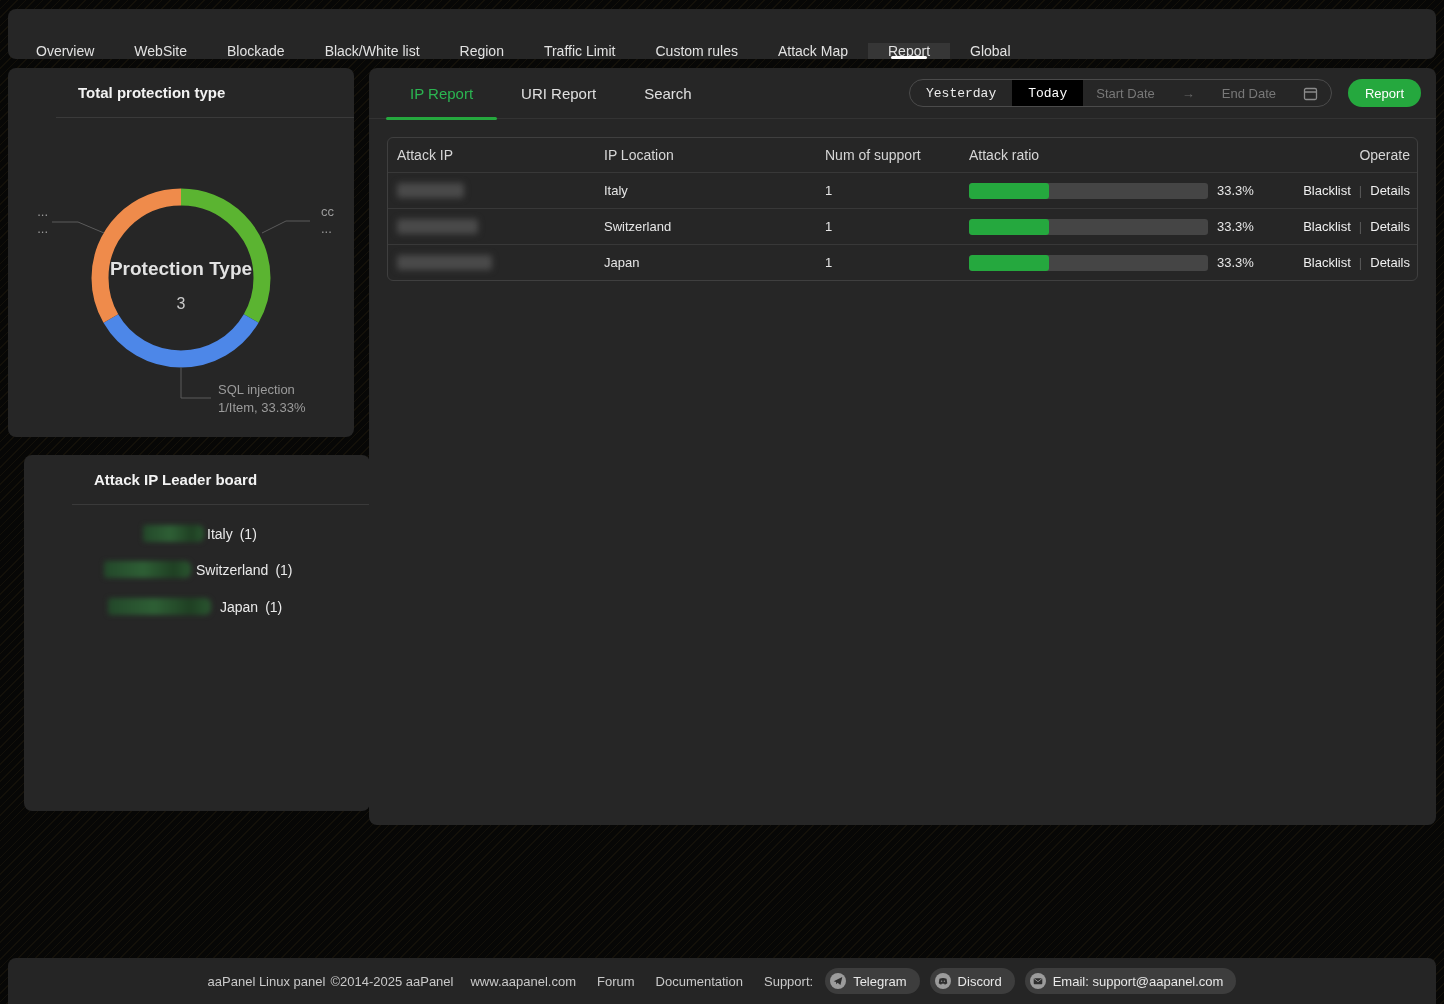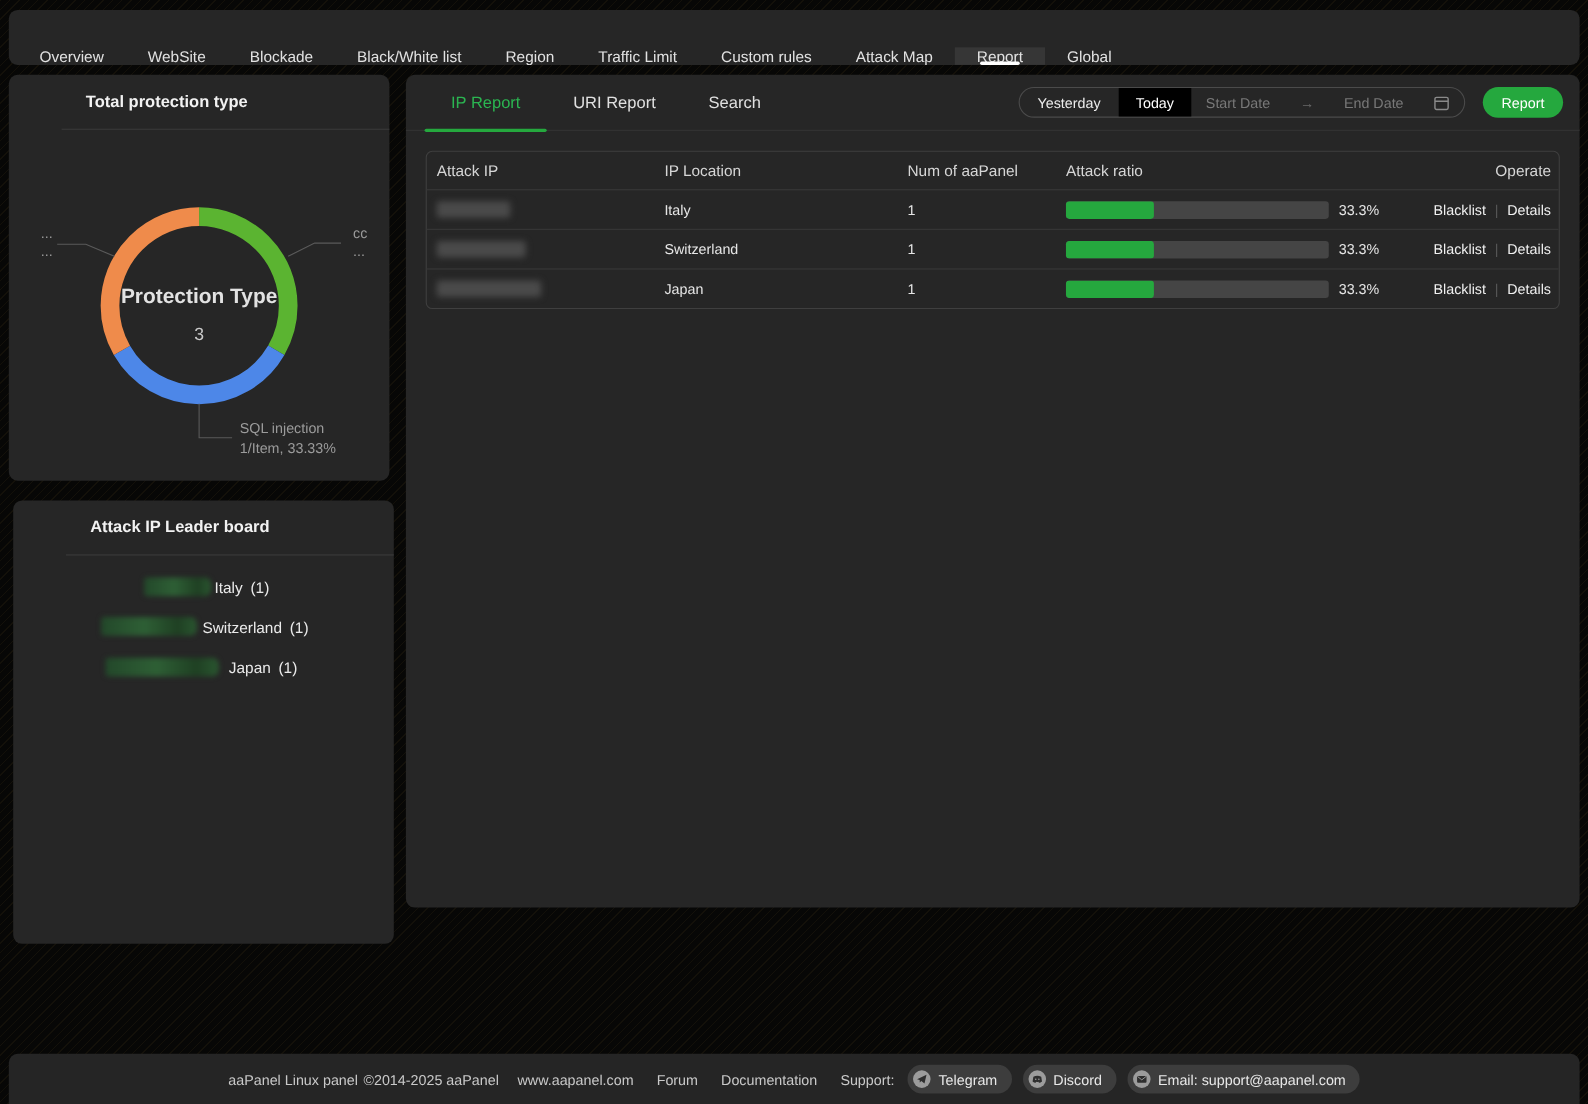--- a/index.html
+++ b/index.html
@@ -13,21 +13,21 @@
   .panel { position:absolute; background:#262626; border-radius:8px; }
 
   
   .nav { left:8px; top:9px; width:1428px; height:50px; display:flex; align-items:flex-end; padding-left:8px; overflow:hidden; }
   .nav-item { padding:0 20px; display:flex; align-items:center; font-size:14px; color:#e2e2e2; cursor:pointer; position:relative; white-space:nowrap; }
   .nav-item.active { background:#363636; }
   .nav-item.active::after { content:""; position:absolute; left:50%; transform:translateX(-50%); bottom:0; width:36px; height:3px; background:#ffffff; border-radius:2px; }
 
   
   .card-protection { left:8px; top:68px; width:346px; height:369px; }
-  .card-leader { left:12px; top:455px; width:346px; height:403px; }
+  .card-leader { left:24px; top:455px; width:346px; height:356px; }
   .card-header { height:50px; display:flex; align-items:center; padding:0 22px; border-bottom:1px solid #3a3a3a; font-size:15px; font-weight:bold; color:#f2f2f2;margin-left:48px; }
 
   .donut-svg { position:absolute; left:0; top:51px; }
   .donut-label { font-size:13px; fill:#9b9b9b; }
   .donut-center-title { font-size:19px; font-weight:bold; fill:#e2e2e2; }
   .donut-center-value { font-size:16px; fill:#c9c9c9; }
   .leader-line { fill:none; stroke:#5a5a5a; stroke-width:1; }
 
   
   .lb-row { position:absolute; height:36px; display:flex; align-items:center; font-size:14px; color:#eaeaea; }
@@ -47,21 +47,21 @@
 
   
   .report-panel { left:369px; top:68px; width:1067px; height:757px; }
   .panel-header { height:51px; border-bottom:1px solid #333333; display:flex; align-items:center; padding:0 15px 0 17px; }
   .tab { padding:0 24px; height:51px; display:flex; align-items:center; font-size:15px; color:#e0e0e0; cursor:pointer; position:relative; }
   .tab.active { color:#2bb551; }
   .tab.active::after { content:""; position:absolute; left:0; right:0; bottom:-1px; height:3px; background:#25a83e; border-radius:2px; }
 
   .controls { margin-left:auto; display:flex; align-items:center; gap:16px; }
   .range-group { display:flex; align-items:center; height:28px; border:1px solid #4b4b4b; border-radius:15px; overflow:hidden; font-size:13px; }
-  .seg { height:27px; display:flex; align-items:center; padding:0 16px; color:#ececec; cursor:pointer; }
+  .seg { height:27px; display:flex; align-items:center; padding:0 16px; color:#ececec; cursor:pointer;font-family:Liberation Mono, monospace; }
   .seg.today { background:#000000; color:#ffffff; }
   .date-area { display:flex; align-items:center; gap:27px; padding:0 13px; color:#787878; cursor:pointer; }
   .date-arrow { color:#686868; font-size:13px; }
   .report-btn { height:28px; padding:0 17px; border-radius:14px; background:#25a83e; color:#ffffff; font-size:13px; display:flex; align-items:center; cursor:pointer; }
 
   
   .attack-table { position:absolute; left:18px; top:69px; width:1031px; border:1px solid #3f3f3f; border-radius:6px; overflow:hidden; }
   .thead { display:flex; height:34px; align-items:center; font-size:14px; color:#d6d6d6; }
   .trow { display:flex; height:36px; align-items:center; border-top:1px solid #383838; font-size:13px; color:#e6e6e6; }
   .c1 { width:216px; padding-left:9px; }
@@ -169,21 +169,21 @@
         </div>
       </div>
       <div class="report-btn">Report</div>
     </div>
   </div>
 
   <div class="attack-table">
     <div class="thead">
       <div class="c1">Attack IP</div>
       <div class="c2">IP Location</div>
-      <div class="c3">Num of aaPanel</div>
+      <div class="c3">Num of support</div>
       <div class="c4">Attack ratio</div>
       <div class="c5">Operate</div>
     </div>
 
     <div class="trow">
       <div class="c1">
           <div class="redacted-ip w1"></div>
         </div>
       <div class="c2">Italy</div>
       <div class="c3">1</div>

